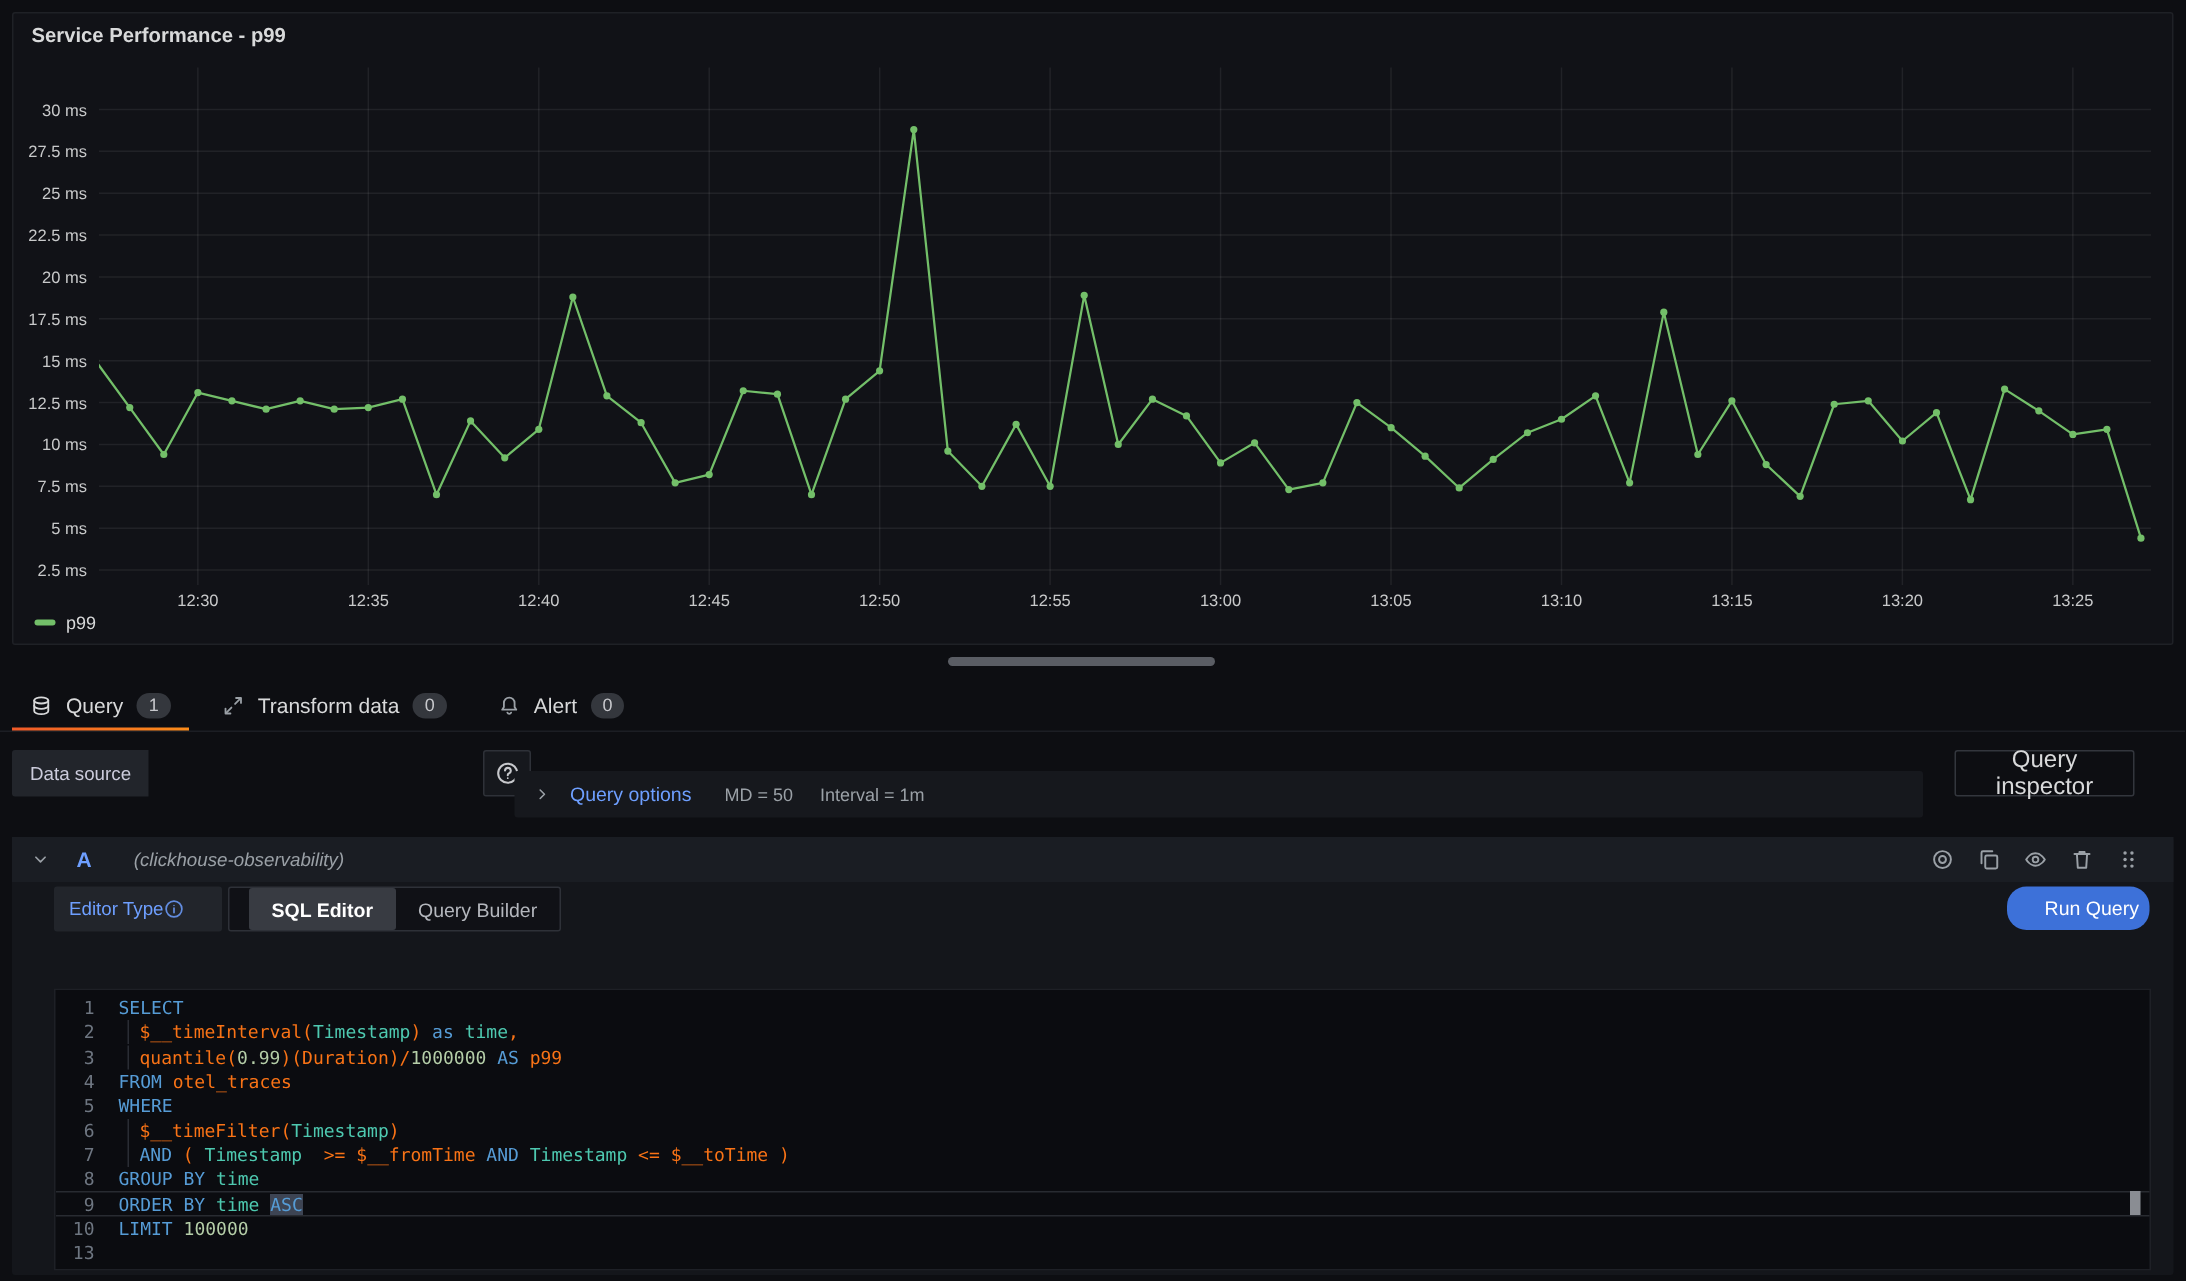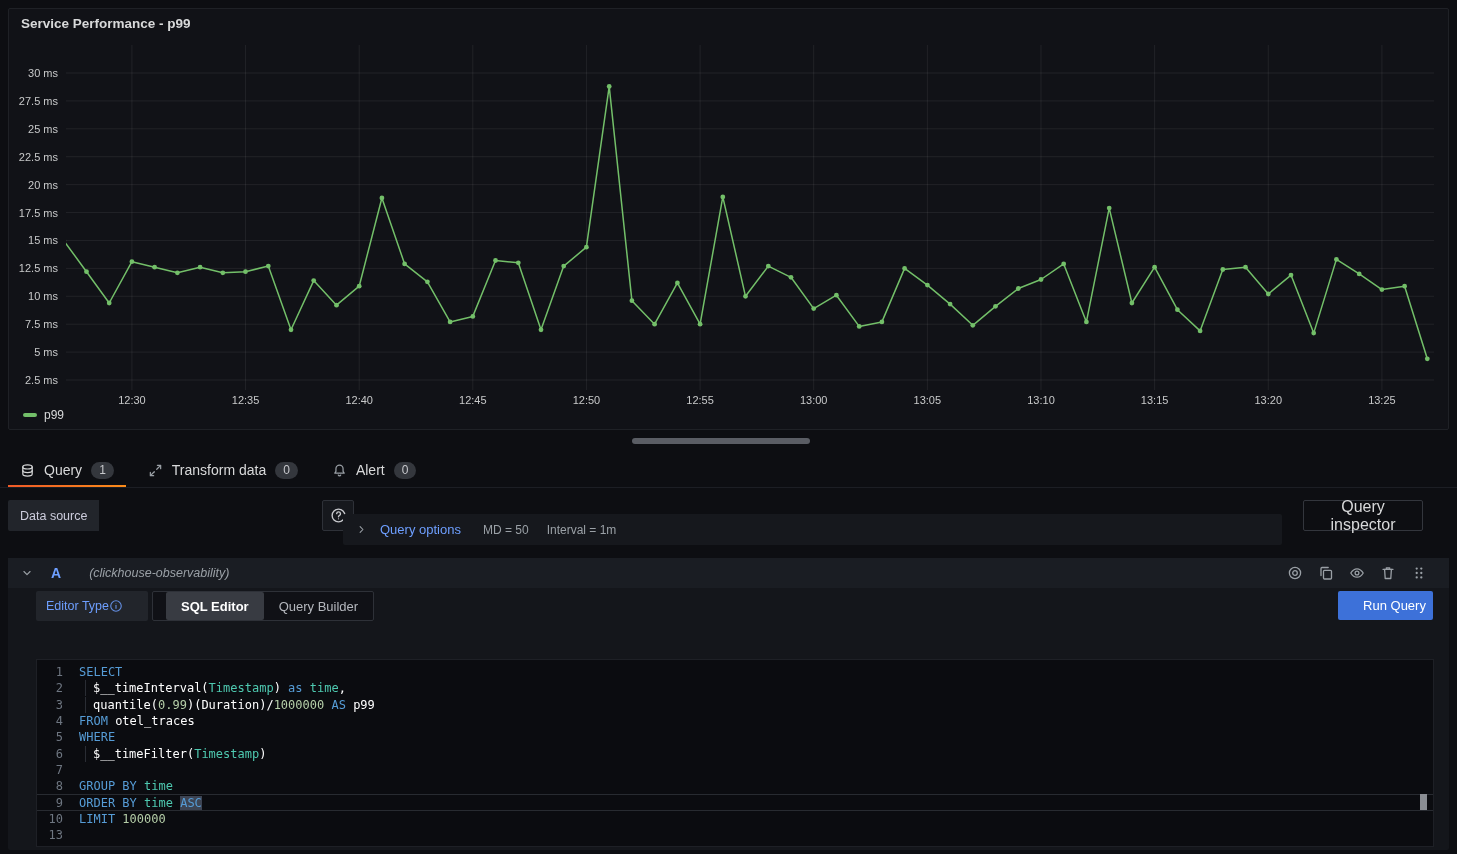--- a/index.html
+++ b/index.html
@@ -63,38 +63,38 @@
   .field-row { position:absolute; display:flex; }
   .field-chip { background:#22252b; border-radius:2px; width:112px; height:30px;
           display:flex; align-items:center; justify-content:flex-start; padding:0 10px;
           font-size:12.5px; color:#6e9fff; }
   .field-chip .iicon { display:flex; color:#6e9fff; opacity:.85; cursor:pointer; }
   .seg-group { display:flex; align-items:stretch; margin-left:4px; border:1px solid #2e3138;
           border-radius:2px; background:#101116; height:30px;padding-left:13px; }
   .seg { display:flex; align-items:center; padding:0 15px; font-size:13px; color:#b4b7bd; cursor:pointer; }
   .seg.active { background:#383b42; color:#ffffff; font-weight:600; border-radius:2px; }
   .run-btn { position:absolute; left:1330px; top:33px; width:95px; height:29px; background:#3d71d9;
-          border:none; border-radius:2px; color:#fff; font-size:13px; font-weight:500;
+          border:none; border-radius:13px; color:#fff; font-size:13px; font-weight:500;
           display:flex; align-items:center; justify-content:center; cursor:pointer;
           font-family:"Liberation Sans",sans-serif;padding-left:24px; }
 
   
   .editor { position:absolute; left:28px; top:101px; width:1398px; height:188px;
           background:#0b0c10; border:1px solid #1e2026; padding-top:4px; cursor:text;
           font-family:"DejaVu Sans Mono", monospace; font-size:12px; }
   .cline { position:relative; display:flex; align-items:center; height:16.3px; white-space:pre; }
   .cline.current { box-shadow: inset 0 1px 0 #282b31, inset 0 -1px 0 #282b31; }
   .lnum { width:26px; text-align:right; color:#6e7681; flex:none; }
   .lcontent { margin-left:16px; position:relative; }
   .lcontent.ind { padding-left:14px; }
   .lcontent.ind::before { content:""; position:absolute; left:6px; top:-1px; bottom:-1px; width:1px; background:#2a2d34; }
   .tok.kw  { color:#569cd6; }
   .tok.type{ color:#4ec9b0; }
   .tok.num { color:#b5cea8; }
-  .tok.def { color:#ffffff; }
+  .tok.def { color:#f97316; }
   .tok.sel { background:#3d4453; }
   .cursor-mark { position:absolute; right:6px; top:0; width:7px; height:16px; background:#8a8d93; }
 </style>
 </head>
 <body>
 
 <div class="page">
 
   <section class="panel">
     <div class="panel-title">Service Performance - p99</div>
@@ -353,21 +353,21 @@
     <button class="run-btn">Run Query</button>
 
 
     <div class="editor" id="sql-editor">
         <div class="cline"><span class="lnum">1</span><span class="lcontent"><span class="tok kw">SELECT</span></span></div>
         <div class="cline"><span class="lnum">2</span><span class="lcontent ind"><span class="tok def">$__timeInterval(</span><span class="tok type">Timestamp</span><span class="tok def">) </span><span class="tok kw">as</span><span class="tok def"> </span><span class="tok type">time</span><span class="tok def">,</span></span></div>
         <div class="cline"><span class="lnum">3</span><span class="lcontent ind"><span class="tok def">quantile(</span><span class="tok num">0.99</span><span class="tok def">)(Duration)/</span><span class="tok num">1000000</span><span class="tok def"> </span><span class="tok kw">AS</span><span class="tok def"> p99</span></span></div>
         <div class="cline"><span class="lnum">4</span><span class="lcontent"><span class="tok kw">FROM</span><span class="tok def"> otel_traces</span></span></div>
         <div class="cline"><span class="lnum">5</span><span class="lcontent"><span class="tok kw">WHERE</span></span></div>
         <div class="cline"><span class="lnum">6</span><span class="lcontent ind"><span class="tok def">$__timeFilter(</span><span class="tok type">Timestamp</span><span class="tok def">)</span></span></div>
-        <div class="cline"><span class="lnum">7</span></div>
+        <div class="cline"><span class="lnum">7</span><span class="lcontent ind"><span class="tok kw">AND</span><span class="tok def"> ( </span><span class="tok type">Timestamp</span><span class="tok def">  &gt;= $__fromTime </span><span class="tok kw">AND</span><span class="tok def"> </span><span class="tok type">Timestamp</span><span class="tok def"> &lt;= $__toTime )</span></span></div>
         <div class="cline"><span class="lnum">8</span><span class="lcontent"><span class="tok kw">GROUP BY</span><span class="tok def"> </span><span class="tok type">time</span></span></div>
         <div class="cline current"><span class="lnum">9</span><span class="lcontent"><span class="tok kw">ORDER BY</span><span class="tok def"> </span><span class="tok type">time</span><span class="tok def"> </span><span class="tok kw sel">ASC</span></span><span class="cursor-mark"></span></div>
         <div class="cline"><span class="lnum">10</span><span class="lcontent"><span class="tok kw">LIMIT</span><span class="tok def"> </span><span class="tok num">100000</span></span></div>
         <div class="cline"><span class="lnum">13</span><span class="lcontent"></span></div>
       </div>
   </section>
 
 </div>
 
 </body></html>

